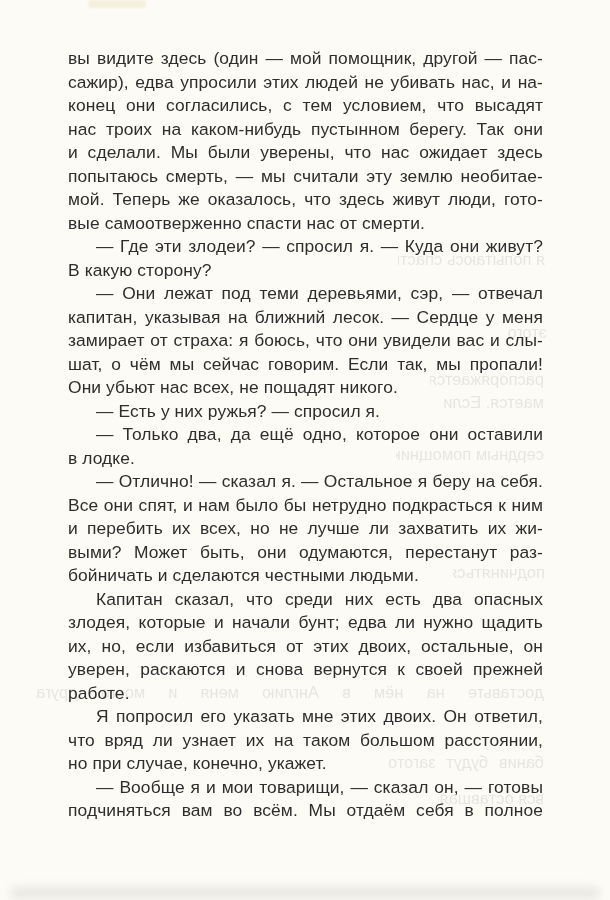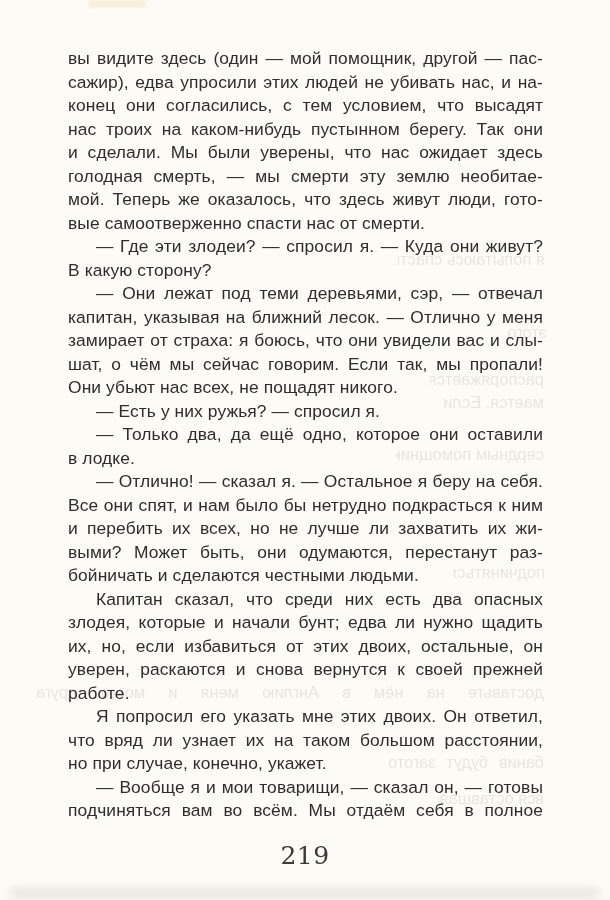--- a/index.html
+++ b/index.html
@@ -101,27 +101,27 @@
       <div class="bleed wide" style="left: 36px; top: 682px; width: 508px;">доставьте на нём в Англию меня и моего друга</div>
       <div class="bleed" style="left: 388px; top: 752px; width: 156px;">банив будут загото</div>
       <div class="bleed" style="left: 438px; top: 788px; width: 106px;">вся оставшаяся</div>
     </div>
   <div class="textblock" id="textblock" style="color: rgb(45, 45, 45);">
       <div class="ln">вы видите здесь (один — мой помощник, другой — пас-</div>
       <div class="ln">сажир), едва упросили этих людей не убивать нас, и на-</div>
       <div class="ln">конец они согласились, с тем условием, что высадят</div>
       <div class="ln">нас троих на каком-нибудь пустынном берегу. Так они</div>
       <div class="ln">и сделали. Мы были уверены, что нас ожидает здесь</div>
-      <div class="ln">голодная смерть, — мы смерти эту землю необитае-</div>
+      <div class="ln">попытаюсь смерть, — мы считали эту землю необитае-</div>
       <div class="ln">мой. Теперь же оказалось, что здесь живут люди, гото-</div>
       <div class="ln end">вые самоотверженно спасти нас от смерти.</div>
       <div class="ln ind">— Где эти злодеи? — спросил я. — Куда они живут?</div>
       <div class="ln end">В какую сторону?</div>
       <div class="ln ind">— Они лежат под теми деревьями, сэр, — отвечал</div>
-      <div class="ln">капитан, указывая на ближний лесок. — Отлично у меня</div>
+      <div class="ln">капитан, указывая на ближний лесок. — Сердце у меня</div>
       <div class="ln">замирает от страха: я боюсь, что они увидели вас и слы-</div>
       <div class="ln">шат, о чём мы сейчас говорим. Если так, мы пропали!</div>
       <div class="ln end">Они убьют нас всех, не пощадят никого.</div>
       <div class="ln ind end">— Есть у них ружья? — спросил я.</div>
       <div class="ln ind">— Только два, да ещё одно, которое они оставили</div>
       <div class="ln end">в лодке.</div>
       <div class="ln ind">— Отлично! — сказал я. — Остальное я беру на себя.</div>
       <div class="ln">Все они спят, и нам было бы нетрудно подкрасться к ним</div>
       <div class="ln">и перебить их всех, но не лучше ли захватить их жи-</div>
       <div class="ln">выми? Может быть, они одумаются, перестанут раз-</div>
@@ -130,15 +130,14 @@
       <div class="ln">злодея, которые и начали бунт; едва ли нужно щадить</div>
       <div class="ln">их, но, если избавиться от этих двоих, остальные, он</div>
       <div class="ln">уверен, раскаются и снова вернутся к своей прежней</div>
       <div class="ln end">работе.</div>
       <div class="ln ind">Я попросил его указать мне этих двоих. Он ответил,</div>
       <div class="ln">что вряд ли узнает их на таком большом расстоянии,</div>
       <div class="ln end">но при случае, конечно, укажет.</div>
       <div class="ln ind">— Вообще я и мои товарищи, — сказал он, — готовы</div>
       <div class="ln">подчиняться вам во всём. Мы отдаём себя в полное</div>
     </div>
-  <div class="pagenum">219</div>
   <div class="bottom-shadow"></div>
 </div>
 
 </body></html>

